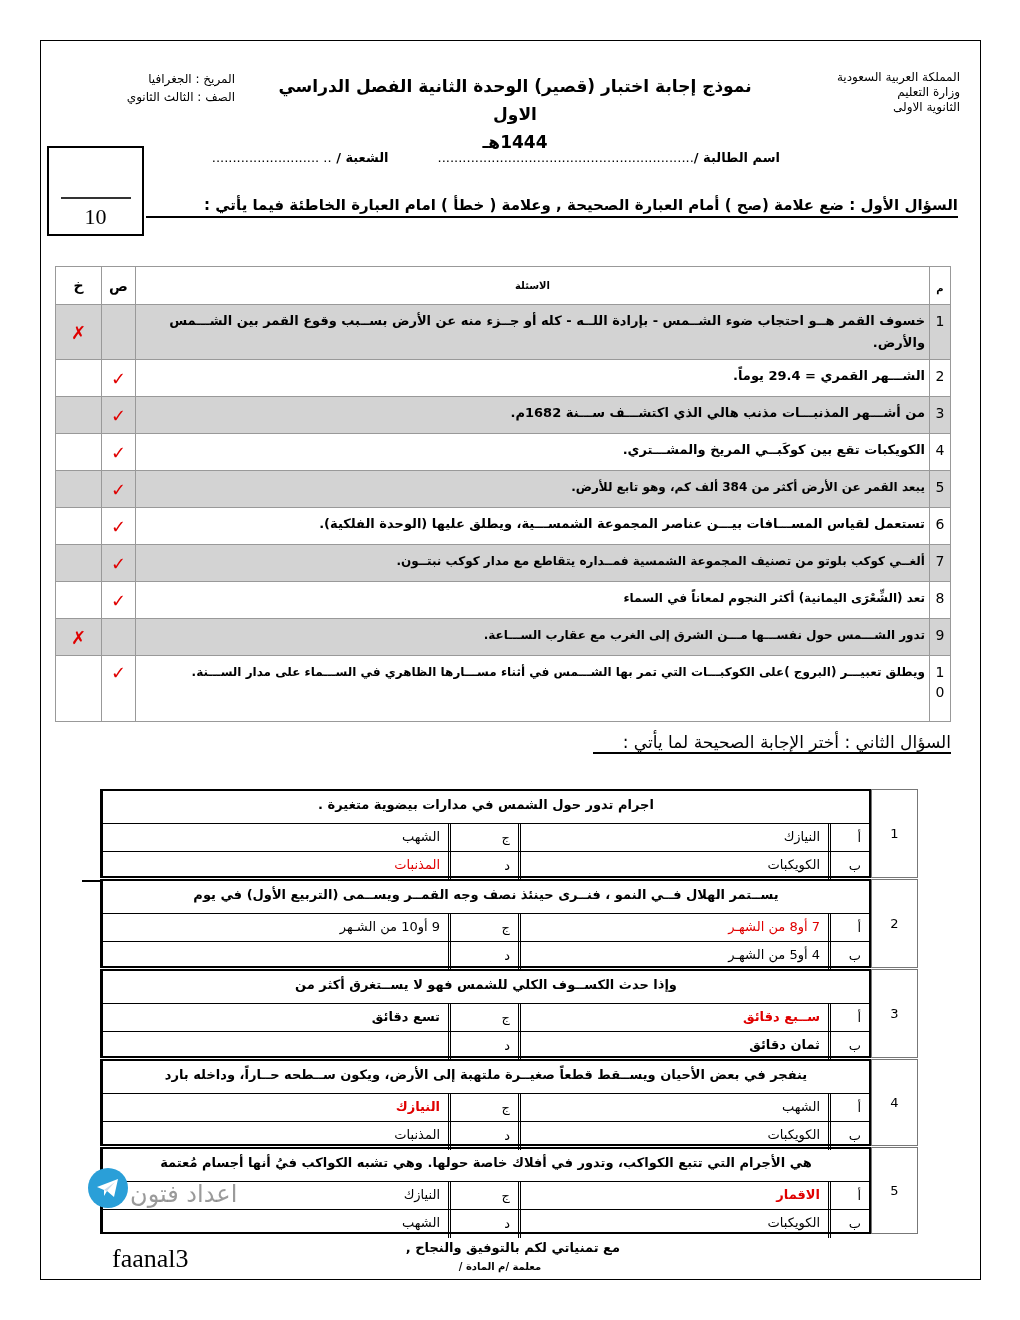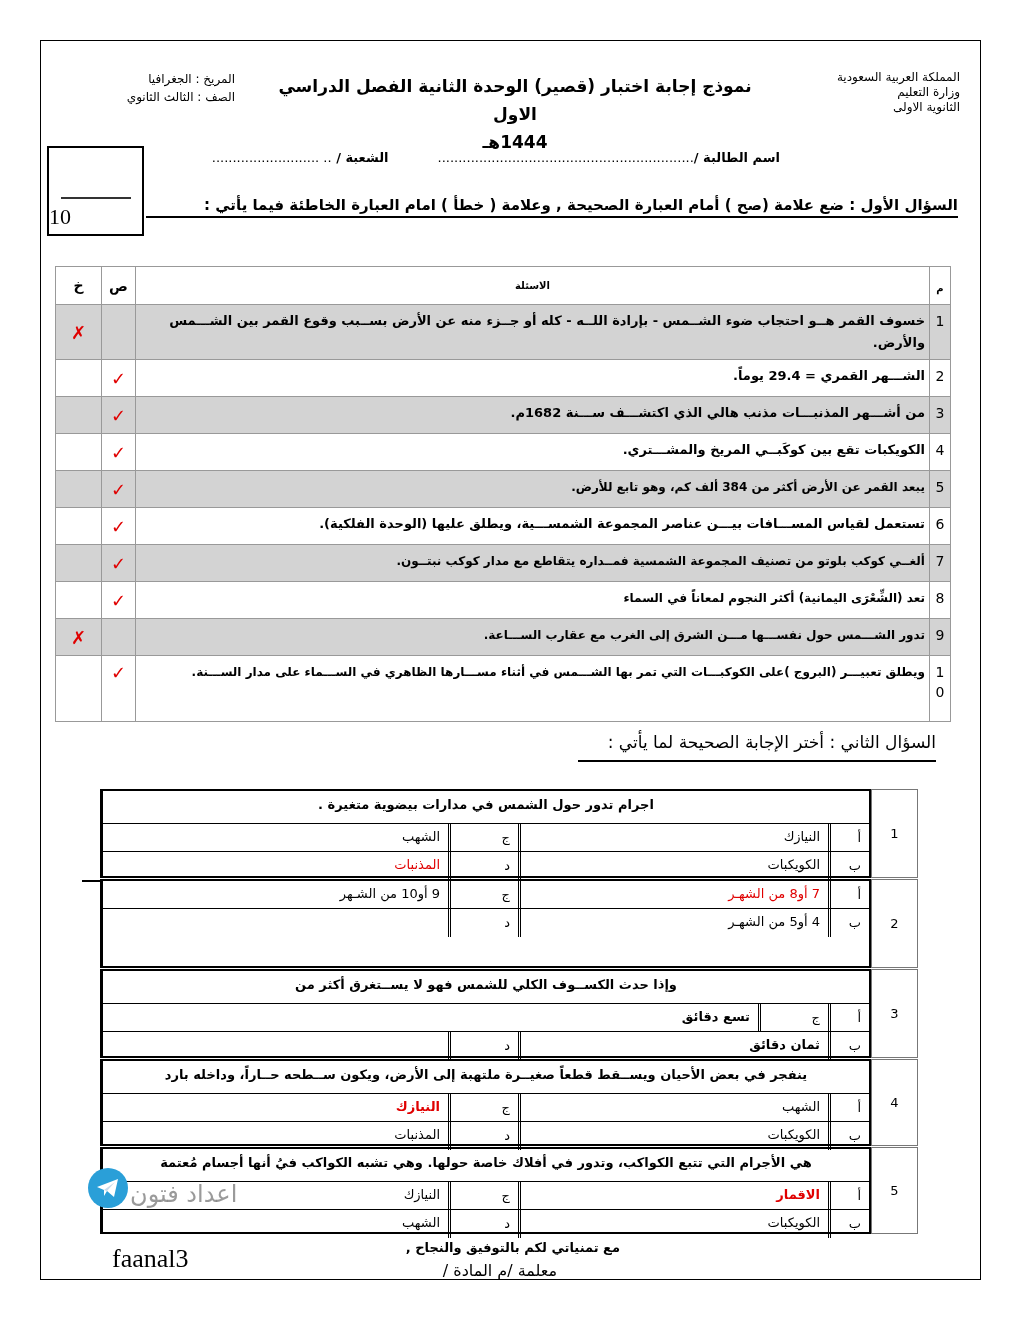--- a/index.html
+++ b/index.html
@@ -15,38 +15,38 @@
     .hdr-right { position: absolute; right: 60px; top: 70px; width: 160px; direction: rtl; text-align: right; font-size: 12px; line-height: 15px; }
     .hdr-left { position: absolute; left: 90px; top: 70px; width: 145px; direction: rtl; text-align: right; font-size: 12px; line-height: 18px; }
     .hdr-title { position: absolute; left: 255px; top: 72px; width: 520px; direction: rtl; text-align: center; font-weight: bold; font-size: 17px; line-height: 28px; }
 
     .student-line { position: absolute; left: 220px; top: 150px; width: 560px; direction: rtl; text-align: right; font-size: 13px; font-weight: bold; white-space: nowrap; }
     .student-line .gap { display: inline-block; width: 40px; }
     .student-line .dots { font-weight: normal; letter-spacing: -1px; }
 
     .score-box { position: absolute; left: 47px; top: 146px; width: 97px; height: 90px; border: 2px solid #000; }
     .score-line { position: absolute; left: 12px; top: 49px; width: 70px; height: 2px; background: #333; }
-    .score-val { position: absolute; left: 0; top: 56px; width: 93px; text-align: left; font-family: "Liberation Serif", serif; font-size: 22px; }
+    .score-val { position: absolute; left: 0; top: 56px; width: 93px; text-align: center; font-family: "Liberation Serif", serif; font-size: 22px; }
 
     .q1-title { position: absolute; left: 146px; top: 196px; width: 812px; direction: rtl; text-align: right; font-weight: bold; font-size: 15px; border-bottom: 2px solid #000; padding-bottom: 2px; white-space: nowrap; }
 
     
     .t1 { position: absolute; left: 55px; top: 266px; width: 896px; border-collapse: collapse; direction: rtl; }
     .t1 td { border: 1px solid #999; font-size: 13px; vertical-align: top; }
     .t1 .c-num { width: 21px; text-align: center; padding-top: 6px; font-size: 14px; line-height: 20px; }
     .t1 .c-q { padding: 5px 4px; font-weight: bold; text-align: right; line-height: 22px; }
     .t1 .c-s, .t1 .c-x { width: 34px; text-align: center; vertical-align: middle; font-size: 18px; color: #e00000; font-weight: bold; }
     .t1 .c-x { width: 46px; }
     .t1 tr.hdr td { height: 38px; font-weight: bold; font-size: 10px; vertical-align: middle; text-align: center; }
     .t1 tr.shade td { background: #d3d3d3; }
     .t1 tr.r1 td { height: 55px; }
     .t1 tr.r td { height: 37px; }
     .t1 tr.r10 td { height: 66px; }
 
-    .q2-title { position: absolute; left: 578px; top: 732px; width: 358px; direction: rtl; text-align: right; font-size: 17px; border-bottom: 2px solid #000; padding-bottom: 8px; white-space: nowrap; }
+    .q2-title { position: absolute; left: 593px; top: 732px; width: 358px; direction: rtl; text-align: right; font-size: 17px; border-bottom: 2px solid #000; padding-bottom: 0px; white-space: nowrap; }
 
     
     .mcq { position: absolute; left: 100px; width: 818px; direction: rtl; }
     .mcq .num { position: absolute; right: 0; top: 0; width: 47px; height: 100%; border: 1px solid #777; display: flex; align-items: center; justify-content: center; font-size: 13px; }
     .mcq .body { position: absolute; right: 47px; top: 0; width: 771px; height: 100%; border: 2px solid #000; border-left-width: 3px; }
     .mcq .stem { height: 33px; border-bottom: 1px solid #000; font-weight: bold; font-size: 13px; padding: 6px 8px 0 8px; text-align: center; white-space: nowrap; }
     .mcq .opts { display: flex; height: 28px; border-bottom: 1px solid #000; }
     .mcq .opts:last-child { border-bottom: none; }
     .mcq .ol { width: 41px; border-left: 3px double #000; font-size: 13px; padding: 6px 8px 0 0; text-align: right; }
     .mcq .ot { width: 310px; border-left: 3px double #000; font-size: 13px; padding: 5px 8px 0 0; text-align: right; }
@@ -57,21 +57,21 @@
 
     .left-stub { position: absolute; left: 82px; height: 2px; width: 18px; background: #000; }
 
     .watermark { position: absolute; left: 88px; top: 1168px; }
     .tg-icon { position: absolute; left: 0; top: 0; width: 40px; height: 40px; border-radius: 50%; background: #2a9fd8; }
     .tg-icon svg { position: absolute; left: 8px; top: 10px; }
     .wm-text { position: absolute; left: 42px; top: 12px; width: 140px; direction: rtl; text-align: left; font-size: 24px; color: rgba(120,120,120,0.75); white-space: nowrap; }
 
     .faanal { position: absolute; left: 112px; top: 1244px; font-family: "Liberation Serif", serif; font-size: 26px; }
     .footer1 { position: absolute; left: 390px; top: 1240px; width: 230px; direction: rtl; text-align: right; font-weight: bold; font-size: 13px; white-space: nowrap; }
-    .footer2 { position: absolute; left: 440px; top: 1261px; width: 120px; direction: rtl; text-align: center; font-weight: normal; font-size: 16px; white-space: nowrap; }
+    .footer2 { position: absolute; left: 440px; top: 1261px; width: 120px; direction: rtl; text-align: center; font-weight: bold; font-size: 10px; white-space: nowrap; }
   </style>
 </head>
 <body>
 
 <div class="page-frame"></div>
 
 <div class="hdr-right">
   <div>المملكة العربية السعودية</div>
   <div>وزارة التعليم</div>
   <div>الثانوية الاولى</div>
@@ -190,40 +190,42 @@
       <div class="ol2">د</div>
       <div class="ot2 red">المذنبات</div>
     </div>
   </div>
 </div>
 
 <div class="left-stub" style="top:880px;"></div>
 <div class="mcq" style="top:879px;height:89px;">
   <div class="num">2</div>
   <div class="body">
+    <div class="stem">يســتمر الهلال فــي النمو ، فنــرى حينئذ نصف وجه القمــر ويســمى (التربيع الأول)  في يوم</div>
     <div class="opts">
       <div class="ol">أ</div>
       <div class="ot red">7 أو8 من الشهـر</div>
       <div class="ol2">ج</div>
       <div class="ot2">9 أو10 من الشـهر</div>
     </div>
     <div class="opts">
       <div class="ol">ب</div>
       <div class="ot">4 أو5 من الشهـر</div>
       <div class="ol2">د</div>
     </div>
   </div>
 </div>
 
 <div class="mcq" style="top:969px;height:89px;">
   <div class="num">3</div>
   <div class="body">
     <div class="stem">وإذا حدث الكســوف الكلي  للشمس فهو لا يســتغرق أكثر من</div>
     <div class="opts">
       <div class="ol">أ</div>
+      <div class="ot red" style="font-weight:bold;">ســبع دقائق</div>
       <div class="ol2">ج</div>
       <div class="ot2" style="font-weight:bold;">تسع دقائق</div>
     </div>
     <div class="opts">
       <div class="ol">ب</div>
       <div class="ot" style="font-weight:bold;">ثمان دقائق</div>
       <div class="ol2">د</div>
     </div>
   </div>
 </div>

